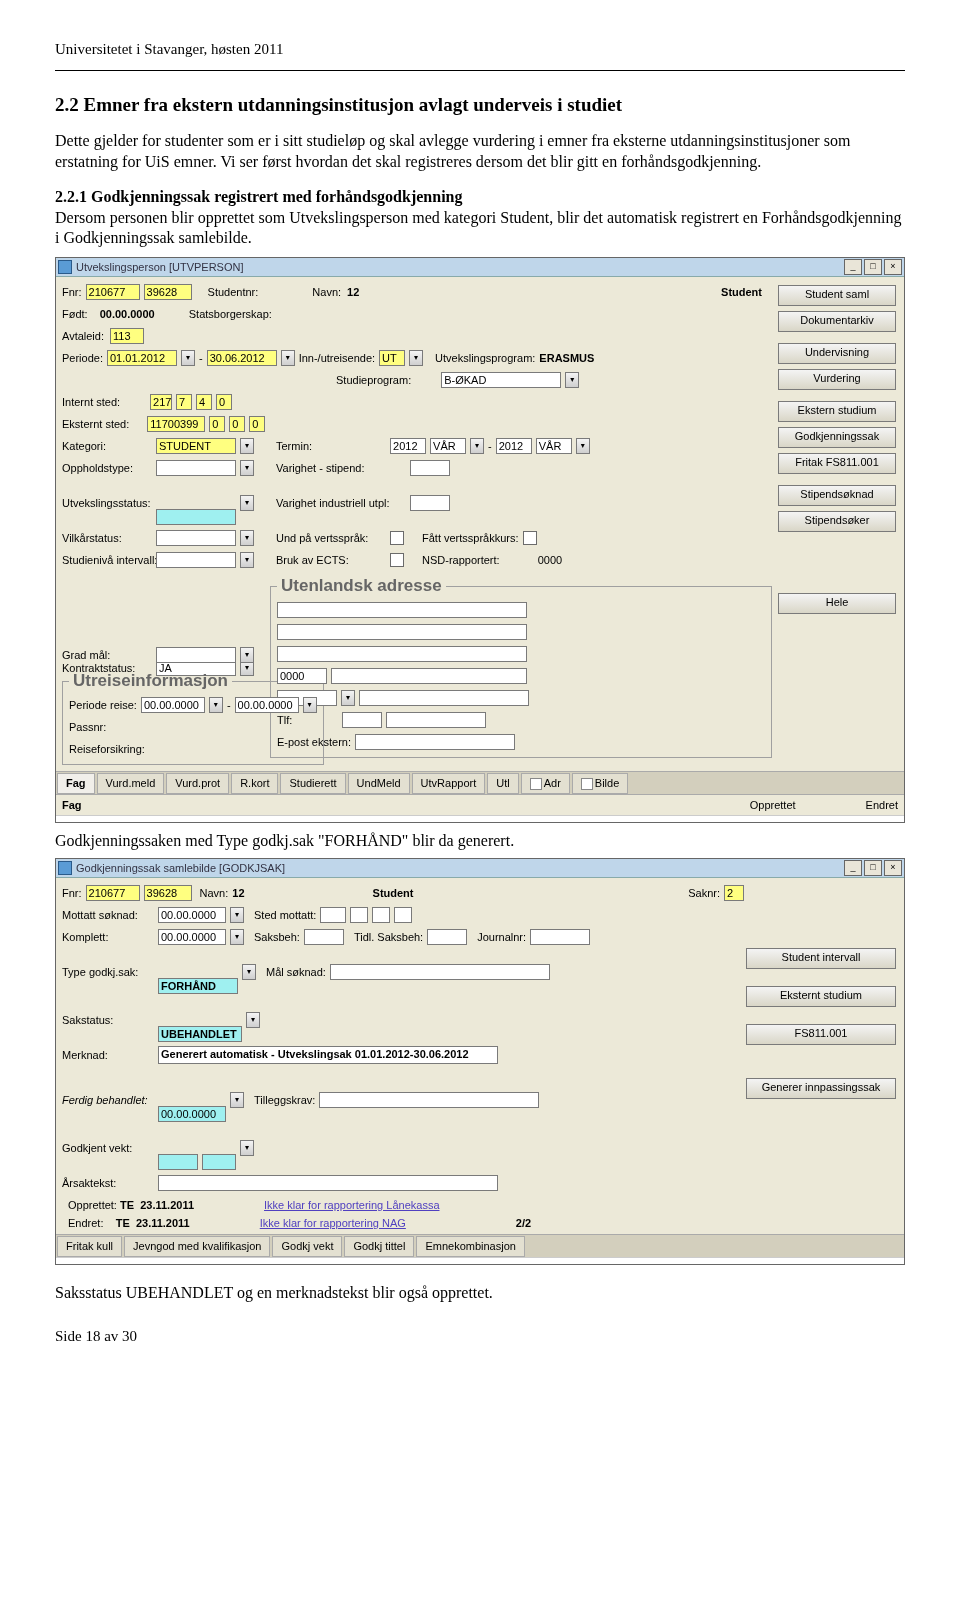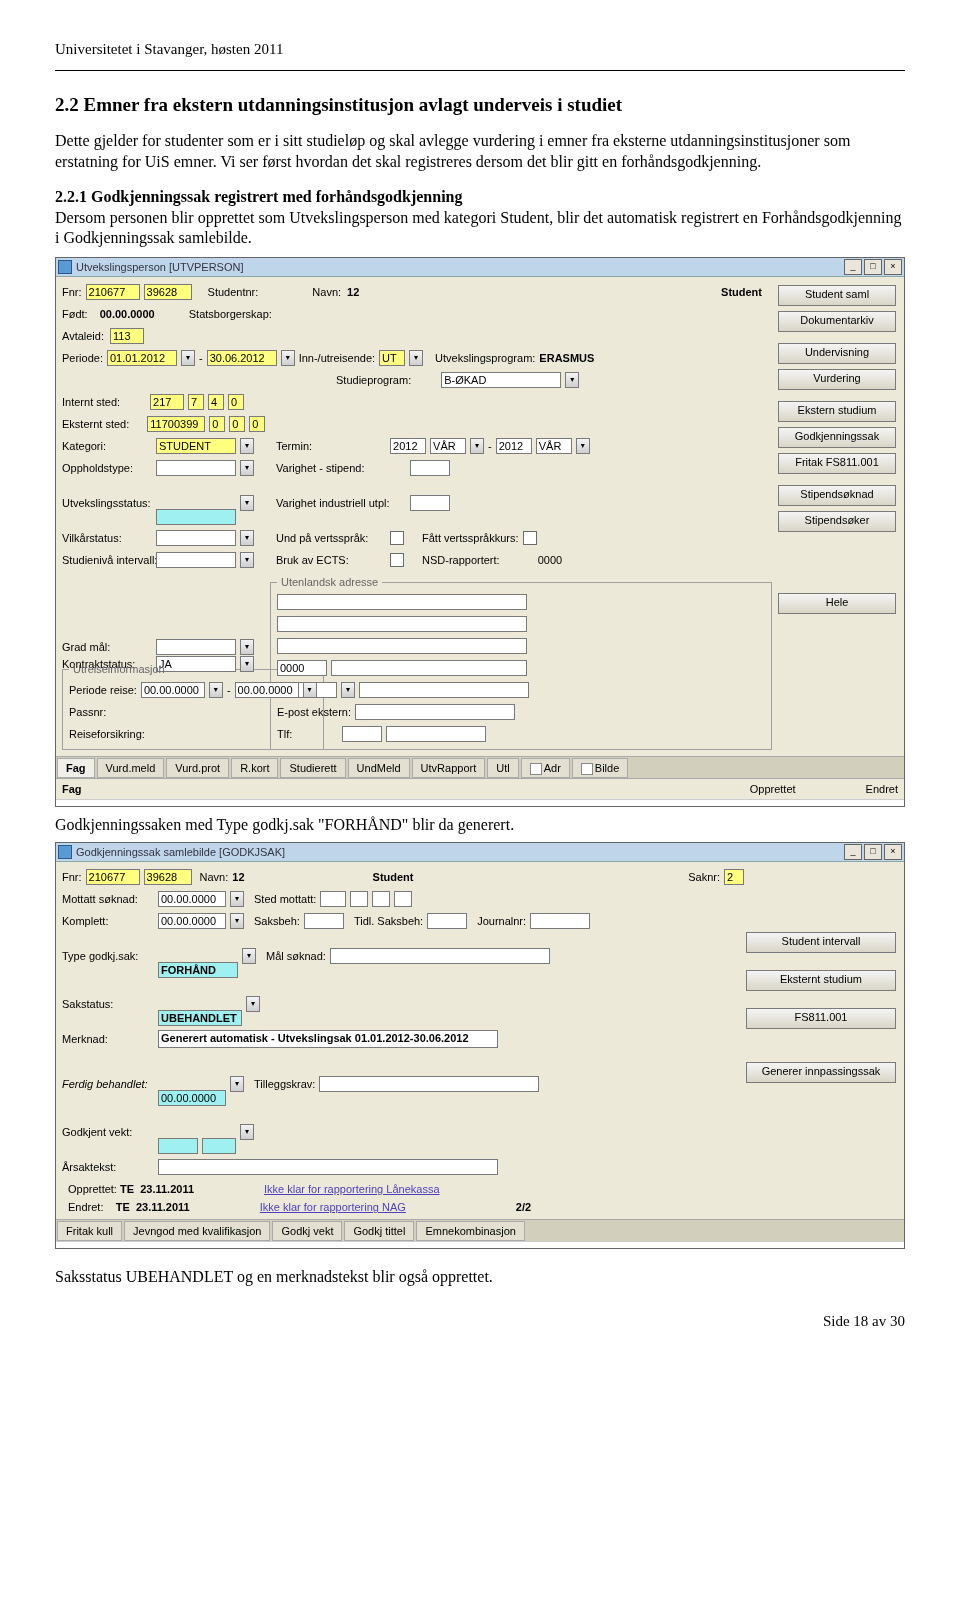--- a/index.html
+++ b/index.html
@@ -36,21 +36,21 @@
   .sub b { font-weight: bold; }
   p.caption {
     margin: 8px 0 6px 0;
     font-size: 16px;
   }
   p.footnote {
     margin: 18px 0 6px 0;
     font-size: 16px;
   }
   .pagefoot {
-    text-align: right;
+    text-align: left;
     font-size: 15px;
     margin-top: 24px;
   }
 
   
   .ui {
     font-family: Verdana, Arial, sans-serif;
     font-size: 11px;
     color: #000;
   }
@@ -136,21 +136,21 @@
     top: 8px;
     width: 118px;
     display: flex;
     flex-direction: column;
   }
   fieldset.grp {
     border: 1px solid #a0a0a0;
     padding: 4px 6px 2px 6px;
     margin: 2px 0 4px 0;
   }
-  fieldset.grp legend { padding: 0 4px; color: #666; font-size: 11px; }
+  fieldset.grp legend { padding: 0 4px; color: #666; font-size: 17px; font-weight: bold; }
   .tabbar {
     background: #d3cfbd;
     border-top: 1px solid #aaa;
     display: flex;
     flex-wrap: wrap;
   }
   .tabbar .tab {
     border: 1px solid #aaa;
     background: #e3e0d1;
     padding: 2px 8px;
@@ -261,21 +261,21 @@
     </div>
     <div class="row">
       <span style="width:270px;"></span>
       <span class="lbl">Studieprogram:</span>
       <div class="inp" style="width:120px;margin-left:26px;">B-ØKAD</div>
       <div class="dd">▾</div>
     </div>
     <div class="row">
       <span class="lbl">Internt sted:</span>
       <span style="width:22px;"></span>
-      <div class="inp hi" style="width:34px;">217</div>
+      <div class="inp hi" style="width:22px;">217</div>
       <div class="inp hi" style="width:16px;">7</div>
       <div class="inp hi" style="width:16px;">4</div>
       <div class="inp hi" style="width:16px;">0</div>
     </div>
     <div class="row">
       <span class="lbl">Eksternt sted:</span>
       <span style="width:10px;"></span>
       <div class="inp hi" style="width:58px;">11700399</div>
       <div class="inp hi" style="width:16px;">0</div>
       <div class="inp hi" style="width:16px;">0</div>
@@ -347,27 +347,27 @@
         <div class="row">
             <div class="inp" style="width:50px;">0000</div>
             <div class="inp" style="width:196px;"></div>
           </div>
         <div class="row">
             <div class="inp" style="width:60px;"></div>
             <div class="dd">▾</div>
             <div class="inp" style="width:170px;"></div>
           </div>
         <div class="row">
-            <span class="lbl">E-post ekstern:</span>
-            <div class="inp" style="width:160px;"></div>
-          </div>
-        <div class="row">
             <span class="lbl">Tlf:</span>
             <div class="inp" style="width:40px;margin-left:46px;"></div>
             <div class="inp" style="width:100px;"></div>
+          </div>
+        <div class="row">
+            <span class="lbl">E-post ekstern:</span>
+            <div class="inp" style="width:160px;"></div>
           </div>
       </fieldset>
     </div>
     <div class="row" style="margin-top:-120px;">
       <span class="lbl" style="width:90px;">Grad mål:</span>
       <div class="inp" style="width:80px;"></div>
       <div class="dd">▾</div>
     </div>
 
     <fieldset class="grp" style="width:215px;margin-top:6px;">

